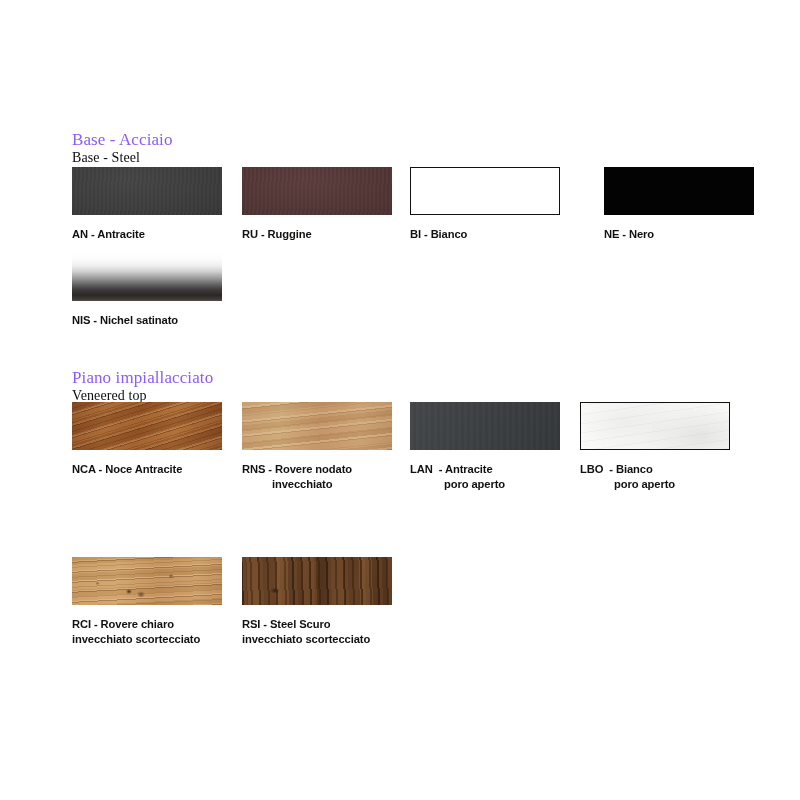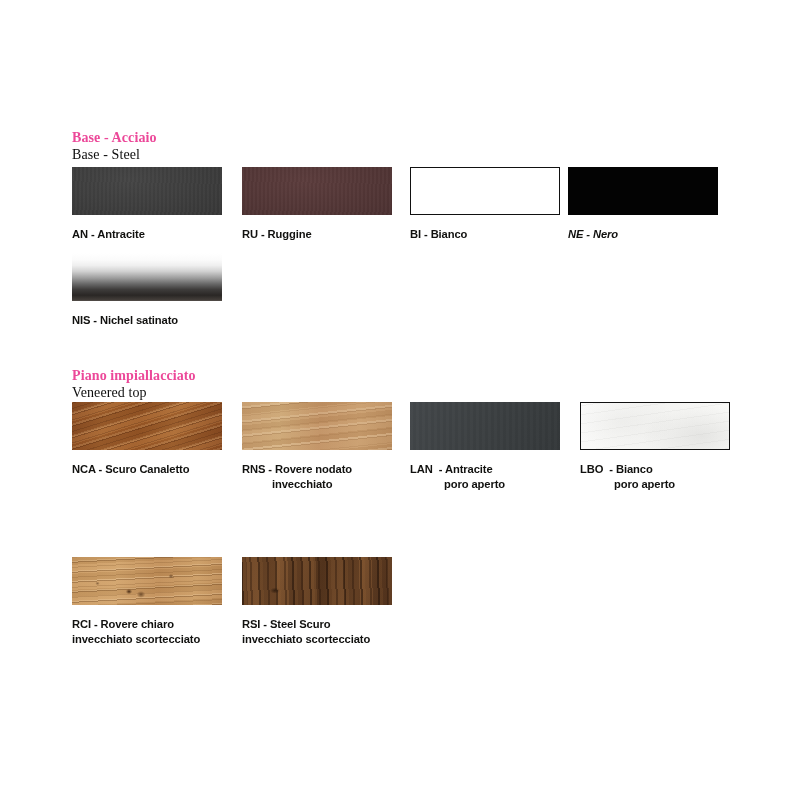--- a/index.html
+++ b/index.html
@@ -29,23 +29,23 @@
     position: absolute;
     left: 72px;
   }
   .section-head {
     margin: 0 0 8px 0;
     line-height: 1.18;
   }
   .head-it {
     display: block;
     font-family: "Liberation Serif", "DejaVu Serif", serif;
-    font-weight: bold;
-    font-size: 14px;
-    color: #ec4899;
+    font-weight: normal;
+    font-size: 17px;
+    color: #8b5cf6;
     letter-spacing: 0.1px;
   }
   .head-en {
     display: block;
     font-family: "Liberation Serif", "DejaVu Serif", serif;
     font-weight: normal;
     font-size: 14px;
     color: #0d0d0d;
     letter-spacing: 0.1px;
   }
@@ -220,21 +220,21 @@
           <div class="swatch-inner tex-ru"></div>
         </div>
         <div class="label"><span class="l1">RU - Ruggine</span></div>
       </div>
       <div class="cell" style="left: 410px;">
         <div class="swatch bordered">
           <div class="swatch-inner tex-bi"></div>
         </div>
         <div class="label"><span class="l1">BI - Bianco</span></div>
       </div>
-      <div class="cell" style="left: 568px; font-style: italic;">
+      <div class="cell" style="left: 604px;">
         <div class="swatch">
           <div class="swatch-inner tex-ne"></div>
         </div>
         <div class="label"><span class="l1">NE - Nero</span></div>
       </div>
     </div>
     <div class="row" style="top: 253px;">
       <div class="cell" style="left: 72px;">
         <div class="swatch">
           <div class="swatch-inner tex-nis"></div>
@@ -246,21 +246,21 @@
       <div class="section-head">
         <span class="head-it">Piano impiallacciato</span>
         <span class="head-en">Veneered top</span>
       </div>
     </div>
     <div class="row" style="top: 402px;">
       <div class="cell" style="left: 72px;">
         <div class="swatch">
           <div class="swatch-inner tex-nca"></div>
         </div>
-        <div class="label"><span class="l1">NCA - Scuro Canaletto</span></div>
+        <div class="label"><span class="l1">NCA - Noce Antracite</span></div>
       </div>
       <div class="cell" style="left: 242px;">
         <div class="swatch">
           <div class="swatch-inner tex-rns"></div>
         </div>
         <div class="label"><span class="l1">RNS - Rovere nodato</span><span class="l2 indent-1">invecchiato</span></div>
       </div>
       <div class="cell" style="left: 410px;">
         <div class="swatch">
           <div class="swatch-inner tex-lan"></div>

